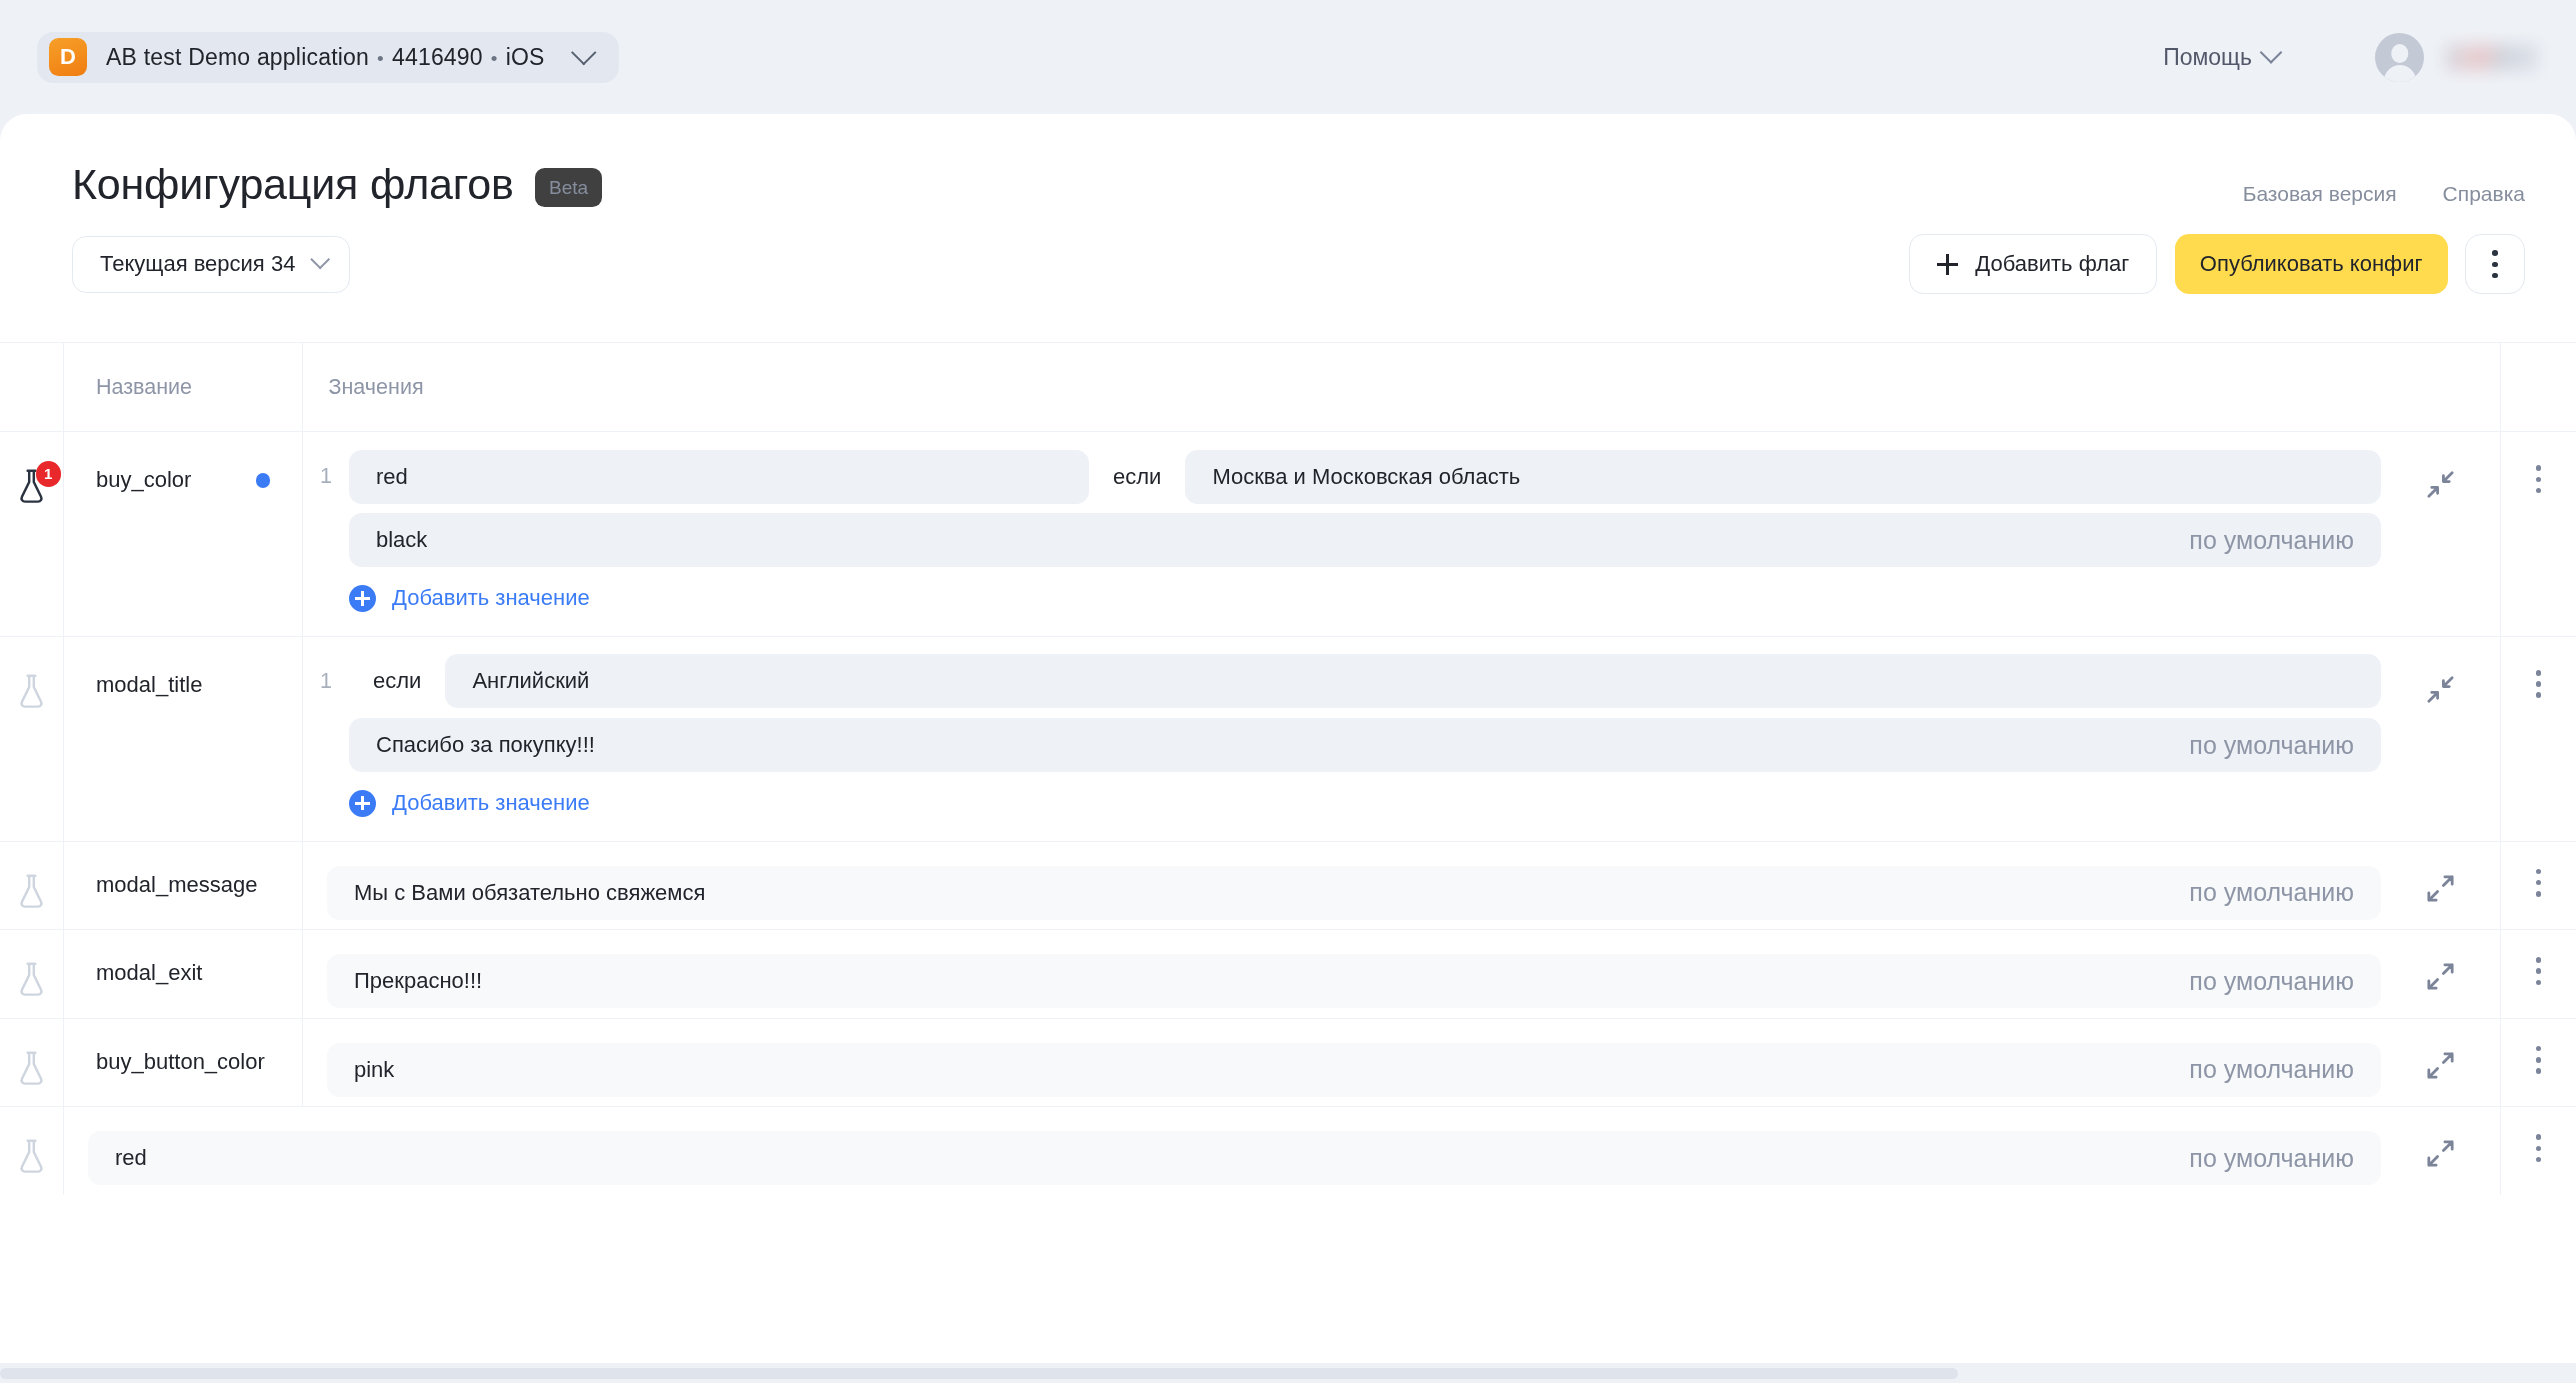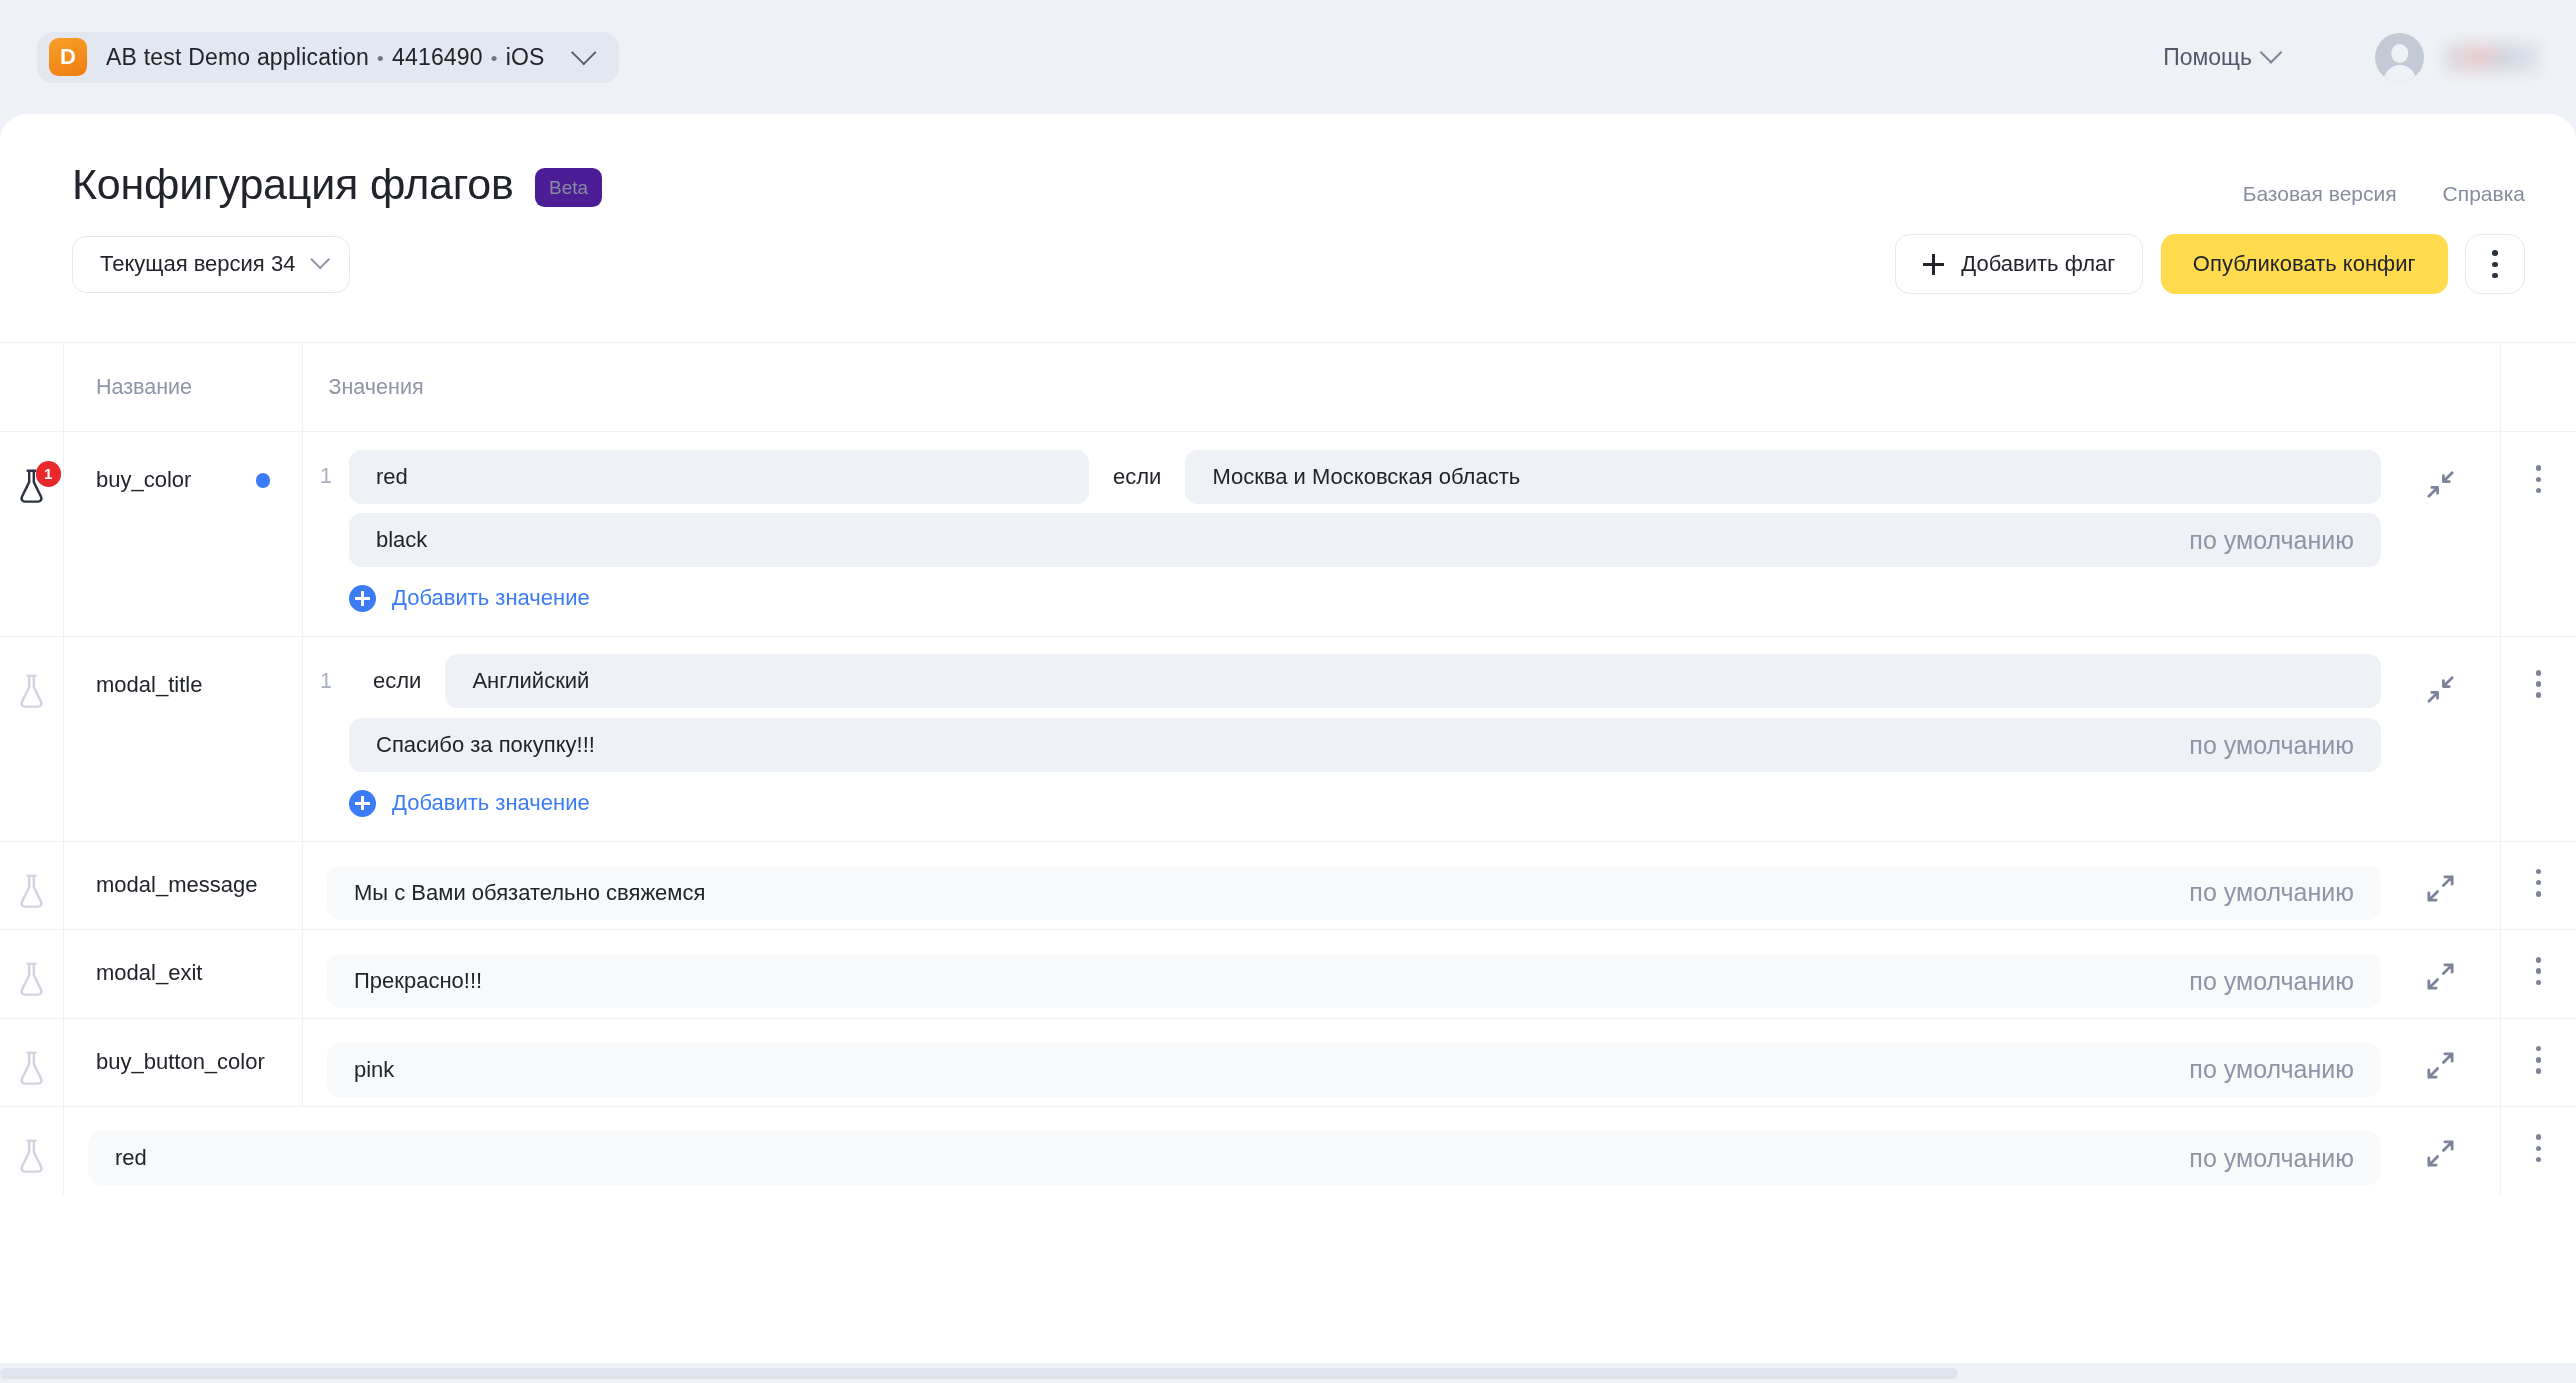--- a/index.html
+++ b/index.html
@@ -100,21 +100,21 @@
 
   .page-head {
     display: flex; align-items: flex-start;
     padding: 49px 51px 0 72px;
   }
   .page-title {
     font-size: 43px; font-weight: 400; color: #21242b;
     letter-spacing: -0.2px; line-height: 1;
   }
   .beta-badge {
-    background: #4c1d95; color: #868e9e;
+    background: #404040; color: #868e9e;
     font-size: 19px;
     border-radius: 9.6px;
     padding: 8.8px 14.3px;
     margin-left: 21px; margin-top: 4.8px;
   }
   .head-links {
     margin-left: auto;
     display: flex; align-items: center; gap: 46px;
     margin-top: 19px;
   }
@@ -150,21 +150,21 @@
   }
   .plus::before, .plus::after {
     content:""; position:absolute; background:#21242b;
   }
   .plus::before { left: 8.8px; top: 0; width: 3.2px; height: 21px; }
   .plus::after  { top: 8.8px; left: 0; height: 3.2px; width: 21px; }
 
   .btn-primary {
     background: #ffdb4d;
     border-radius: 14.3px;
-    height: 60px; padding: 0 32px;
+    height: 60px; padding: 0 25px;
     font-size: 22px; color: #21242b;
     display: flex; align-items: center;
     white-space: nowrap;
   }
   .icon-btn-sq {
     width: 60px; height: 60px;
     border: 1.6px solid #e4e8ef; border-radius: 16px;
     display: flex; align-items: center; justify-content: center;
   }
   .dots-v { display: flex; flex-direction: column; gap: 5.6px; }

